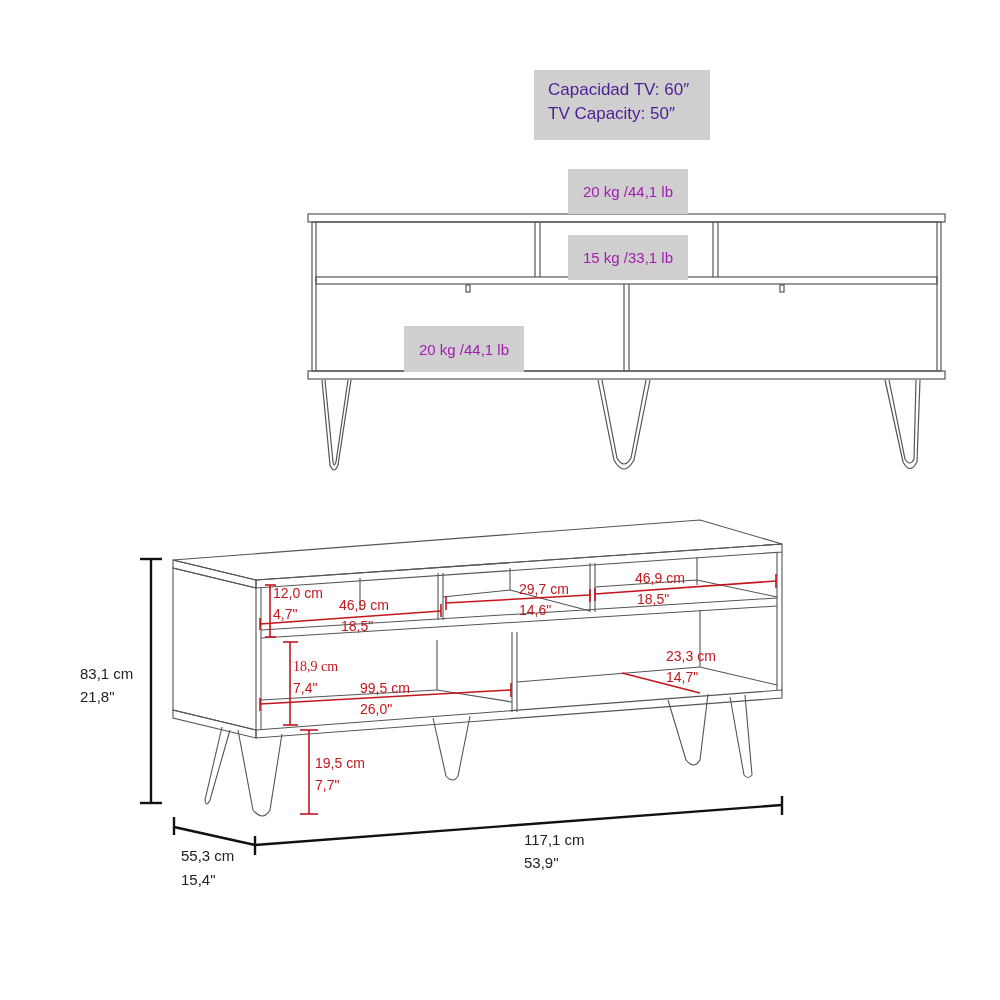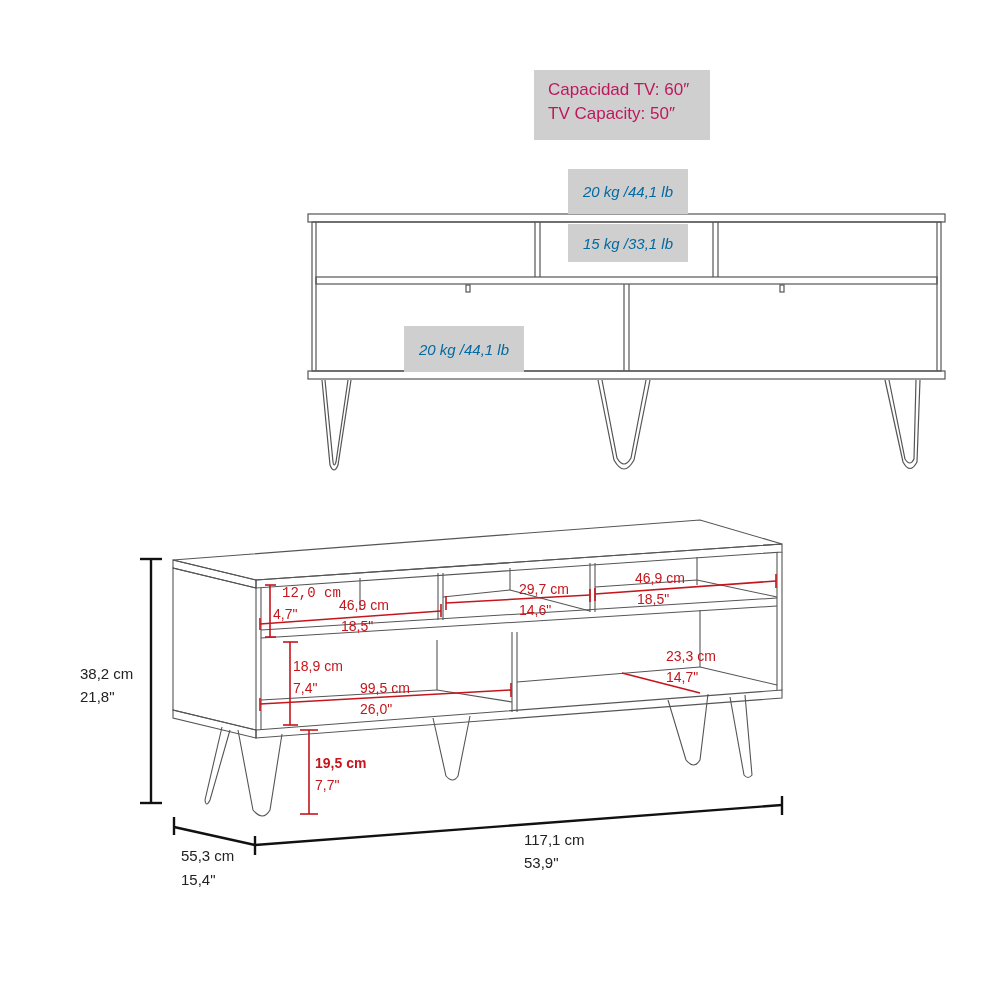--- a/index.html
+++ b/index.html
@@ -1,20 +1,20 @@
 <!DOCTYPE html>
 <html><head>
 <meta charset="utf-8">
 <style>
   html, body { margin:0; padding:0; background:#ffffff; }
   body { width:1000px; height:1000px; position:relative; overflow:hidden;
          font-family: "Liberation Sans", "DejaVu Sans", sans-serif; }
   svg { position:absolute; left:0; top:0; }
-  .gray { position:absolute; background:#cfcfcf; color:#0369a1; font-size:15px; display:flex; align-items:center; justify-content:center;font-style:italic; }
-  .cap { position:absolute; background:#cfcfcf; color:#be185d; font-size:17px; line-height:24px; padding:8px 14px; box-sizing:border-box; }
+  .gray { position:absolute; background:#cfcfcf; color:#a21caf; font-size:15px; display:flex; align-items:center; justify-content:center; }
+  .cap { position:absolute; background:#cfcfcf; color:#4c1d95; font-size:17px; line-height:24px; padding:8px 14px; box-sizing:border-box; }
   .red { position:absolute; color:#c4161c; font-size:14px; line-height:17px; white-space:nowrap; }
   .blk { position:absolute; color:#222; font-size:15px; line-height:21px; white-space:nowrap; }
 </style>
 </head>
 <body>
 
 <svg width="1000" height="1000" viewBox="0 0 1000 1000">
 
   <g fill="none" stroke="#555" stroke-width="1.2">
     <rect x="308" y="214" width="637" height="8"></rect>
@@ -123,38 +123,38 @@
     <line x1="782" y1="796" x2="782" y2="815"></line>
   </g>
 </svg>
 
 <div class="cap" style="left:534px;top:70px;width:176px;height:70px;">
   <div>Capacidad TV: 60″</div>
   <div>TV Capacity: 50″</div>
 </div>
 
 <div class="gray" style="left:568px;top:169px;width:120px;height:45px;">20 kg /44,1 lb</div>
-<div class="gray" style="left:568px;top:224px;width:120px;height:38px;">15 kg /33,1 lb</div>
+<div class="gray" style="left:568px;top:235px;width:120px;height:45px;">15 kg /33,1 lb</div>
 <div class="gray" style="left:404px;top:326px;width:120px;height:46px;">20 kg /44,1 lb</div>
 
-<div class="red" style="left:282px;top:585px;font-family:Liberation Mono, monospace;">12,0 cm</div>
+<div class="red" style="left:273px;top:585px;">12,0 cm</div>
 <div class="red" style="left:273px;top:606px;">4,7"</div>
 <div class="red" style="left:339px;top:597px;">46,9 cm</div>
 <div class="red" style="left:341px;top:618px;">18,5"</div>
 <div class="red" style="left:519px;top:581px;">29,7 cm</div>
 <div class="red" style="left:519px;top:602px;">14,6"</div>
 <div class="red" style="left:635px;top:570px;">46,9 cm</div>
 <div class="red" style="left:637px;top:591px;">18,5"</div>
-<div class="red" style="left:293px;top:658px;">18,9 cm</div>
+<div class="red" style="left:293px;top:658px;font-family:Liberation Serif, serif;">18,9 cm</div>
 <div class="red" style="left:293px;top:680px;">7,4"</div>
 <div class="red" style="left:360px;top:680px;">99,5 cm</div>
 <div class="red" style="left:360px;top:701px;">26,0"</div>
 <div class="red" style="left:666px;top:648px;">23,3 cm</div>
 <div class="red" style="left:666px;top:669px;">14,7"</div>
-<div class="red" style="left:315px;top:755px;font-weight:bold;">19,5 cm</div>
+<div class="red" style="left:315px;top:755px;">19,5 cm</div>
 <div class="red" style="left:315px;top:777px;">7,7"</div>
 
-<div class="blk" style="left:80px;top:663px;">38,2 cm</div>
+<div class="blk" style="left:80px;top:663px;">83,1 cm</div>
 <div class="blk" style="left:80px;top:686px;">21,8"</div>
 <div class="blk" style="left:181px;top:845px;">55,3 cm</div>
 <div class="blk" style="left:181px;top:869px;">15,4"</div>
 <div class="blk" style="left:524px;top:829px;">117,1 cm</div>
 <div class="blk" style="left:524px;top:852px;">53,9"</div>
 
 </body></html>

